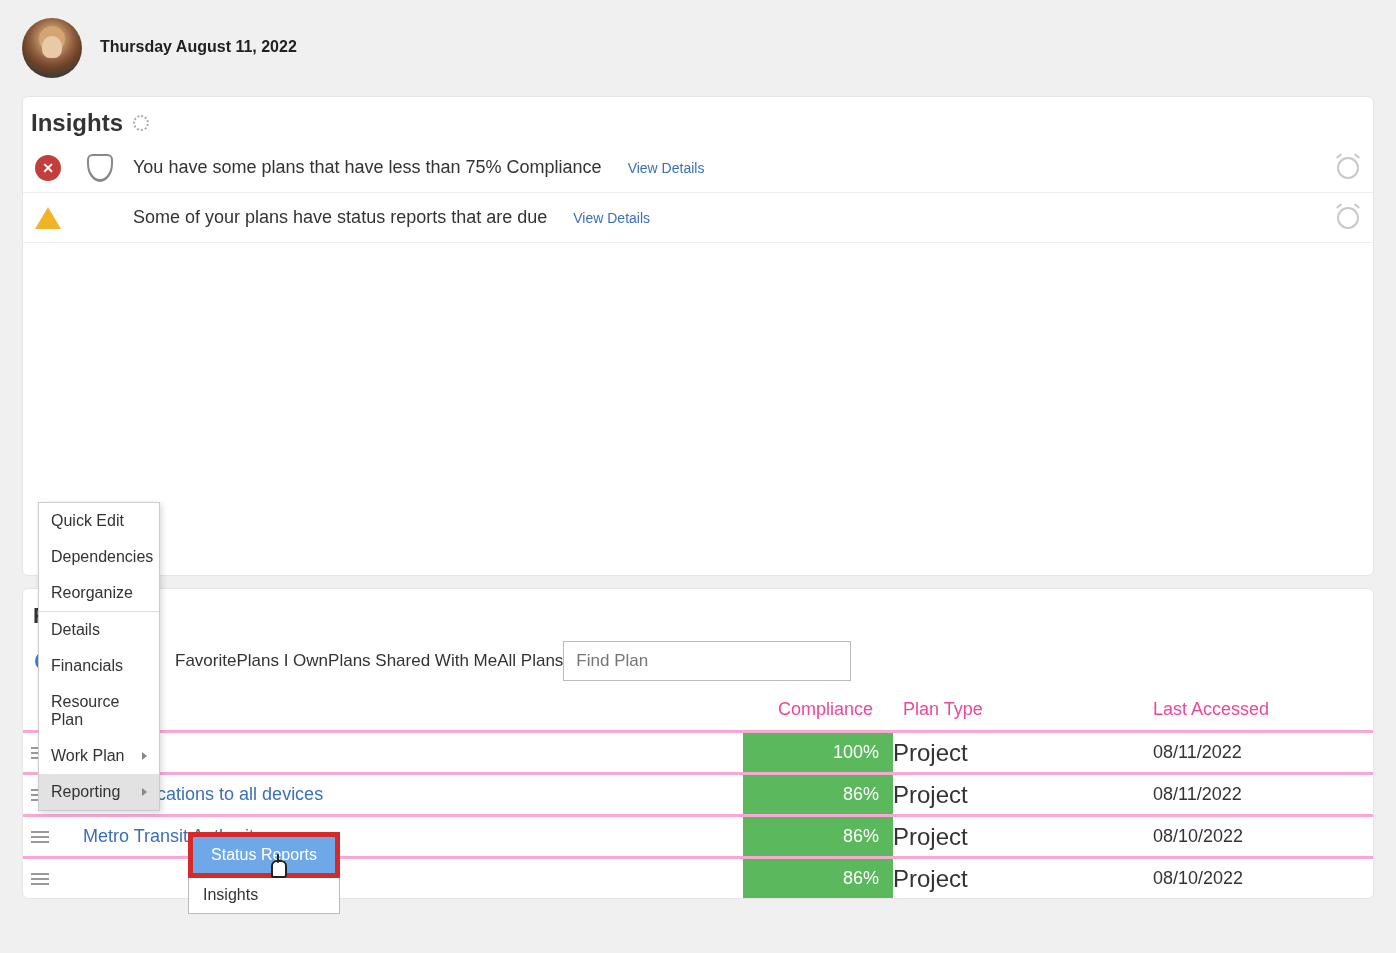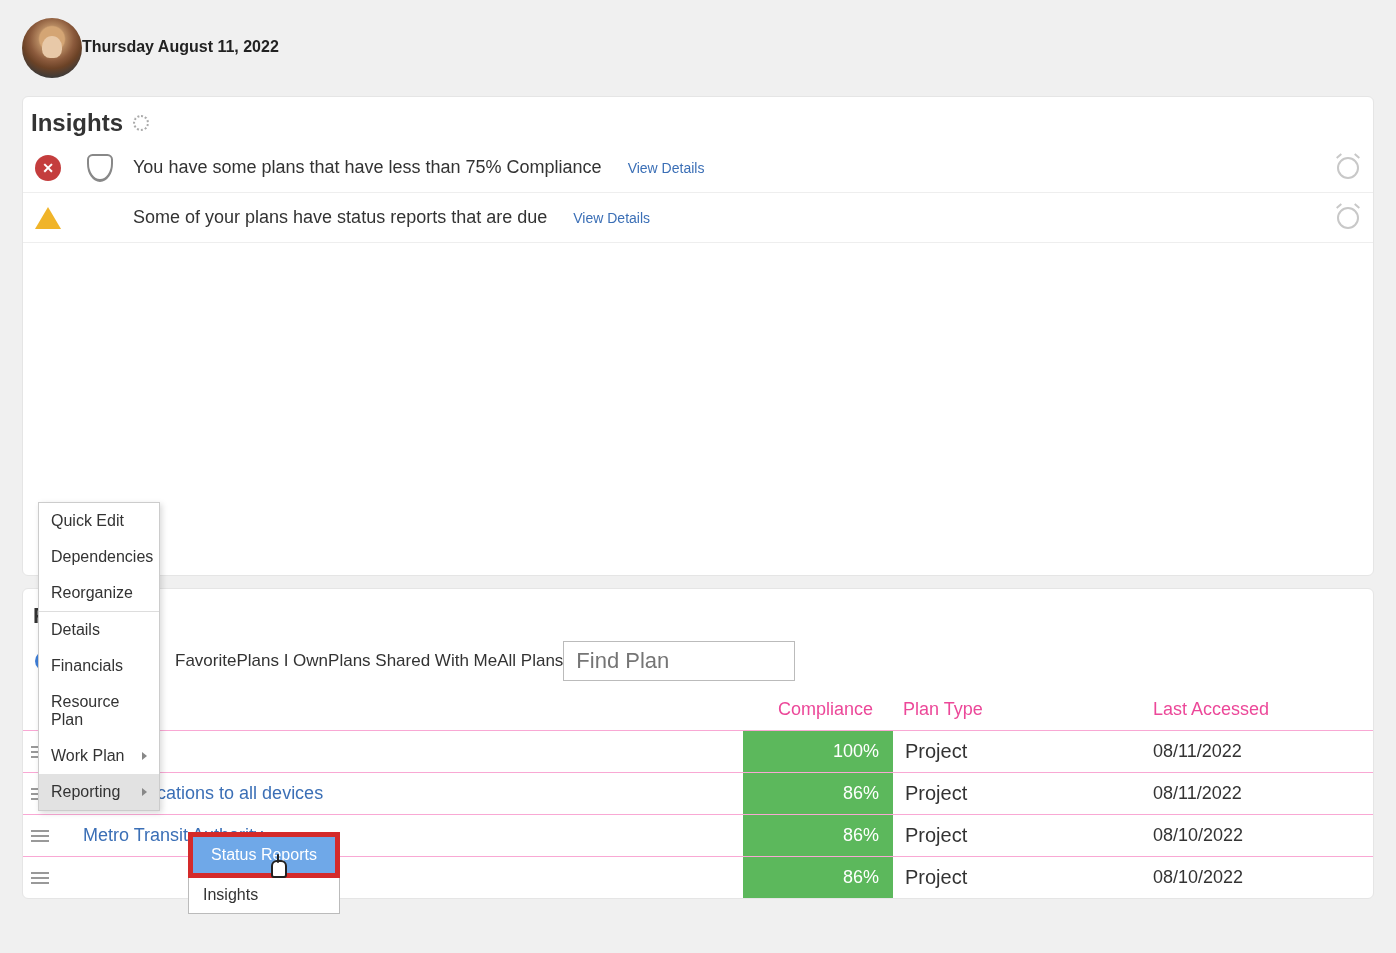--- a/index.html
+++ b/index.html
@@ -8,20 +8,21 @@
       background: #f0f0f0;
       width: 1396px;
       height: 953px;
       overflow: hidden;
       color: #333;
     }
     .header {
       display: flex;
       align-items: center;
       padding: 18px 22px 10px 22px;
+      gap: 18px;
     }
     .avatar {
       width: 60px;
       height: 60px;
       border-radius: 50%;
       background: radial-gradient(circle at 50% 35%, #d4a574 0%, #d4a574 25%, #b58860 28%, #8b5a3c 45%, #6b4226 60%, #3a3a3a 80%);
       flex-shrink: 0;
       position: relative;
       overflow: hidden;
     }
@@ -138,59 +139,59 @@
       padding: 8px 12px 10px 12px;
     }
     .tab-item { font-size: 17px; color: #333; cursor: pointer; }
     .add-circle {
       width: 20px; height: 20px; border-radius: 50%;
       background: #3d7dd6; color: #fff;
       display: flex; align-items: center; justify-content: center;
       font-size: 16px; font-weight: bold;
     }
     .find-input {
-      width: 232px; height: 40px;
+      width: 288px; height: 40px;
       border: 1px solid #bbb;
       padding: 0 12px;
-      font-size: 22px;
+      font-size: 17px;
       color: #777;
       font-family: inherit;
     }
     .table-header, .table-row {
       display: grid;
       grid-template-columns: 50px 1fr 150px 250px 230px;
       align-items: center;
     }
     .table-header {
       padding: 8px 0 10px 0;
       font-size: 18px;
       color: #ec4899;
     }
     .table-header > div { padding-left: 10px; }
     .table-header .col-compliance { text-align: right; padding-right: 20px; }
     .table-row {
       min-height: 42px;
-      border-top: 1px solid #f9a8d4;
+      border-top: 3px solid #f9a8d4;
     }
     .drag-icon {
       display: flex; flex-direction: column; gap: 3px;
       padding-left: 8px;
     }
     .drag-icon span {
       display: block; width: 18px; height: 2px; background: #999;
     }
     .plan-name { font-size: 18px; color: #3b6fb6; padding-left: 10px; }
     .compliance-cell {
       background: #5cb85c; color: #fff;
       text-align: right; padding: 8px 14px 8px 8px;
       font-size: 18px; font-weight: 500;
       height: 100%;
       display: flex; align-items: center; justify-content: flex-end;
     }
-    .plan-type { font-size: 20px; padding-left: 12px; }
+    .plan-type { font-size: 24px; }
     .last-acc { font-size: 18px; padding-left: 10px; }
 
     
     .context-menu {
       position: absolute;
       left: 38px;
       top: 502px;
       width: 122px;
       background: #fff;
       border: 1px solid #ccc;

